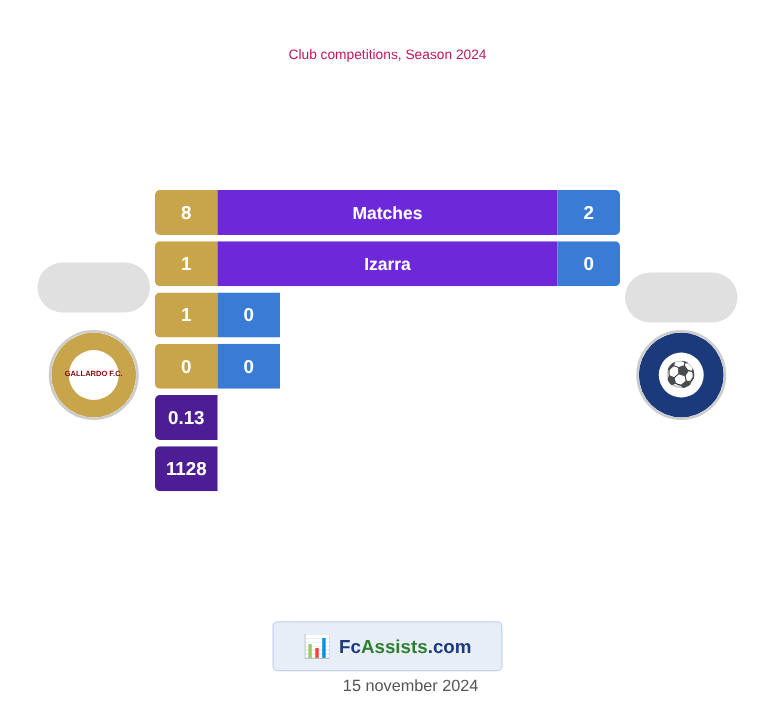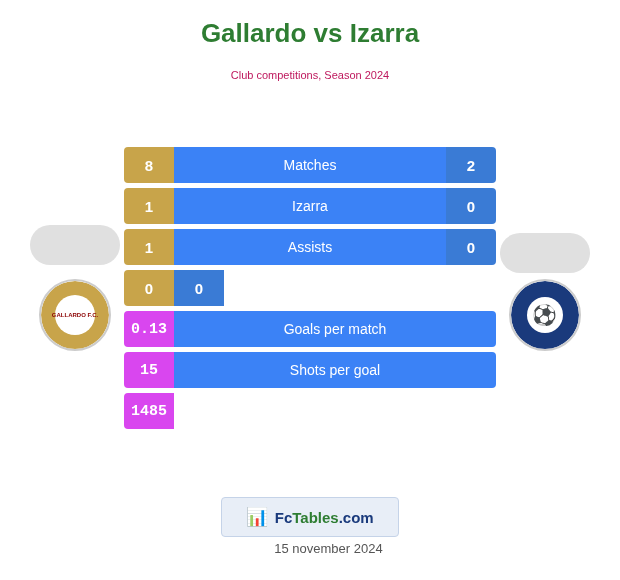--- a/index.html
+++ b/index.html
@@ -158,24 +158,24 @@
       font-size: 15px;
       width: 50px;
       min-width: 50px;
       height: 100%;
       display: flex;
       align-items: center;
       justify-content: center;
     }
 
     .stat-label {
-      background: #3b82f6;
+      background: #6d28d9;
       color: #fff;
       font-size: 14px;
-      font-weight: 400;
+      font-weight: 700;
       flex: 1;
       height: 100%;
       display: flex;
       align-items: center;
       justify-content: center;
       text-align: right;
     }
 
     .stat-right-val {
       background: #3a7bd5;
@@ -189,22 +189,21 @@
       align-items: center;
       justify-content: center;
     }
 
     
     .stat-row.full .stat-label {
       flex: 1;
     }
 
     .stat-row.full .stat-left-val {
-      background: #d946ef;
-      font-family: Liberation Mono, monospace;
+      background: #4c1d95;
     }
 
     .sponsor-box {
       background: #e8eef7;
       border: 1px solid #c5d3e8;
       border-radius: 4px;
       padding: 8px 24px;
       display: flex;
       align-items: center;
       gap: 6px;
@@ -254,21 +253,20 @@
       height: 40px;
       background: #e0e0e0;
       border-radius: 20px;
       margin-top: 8px;
     }
   </style>
 </head>
 <body>
 
 <div class="header">
-  <div class="title">Gallardo vs Izarra</div>
   <div class="subtitle">Club competitions, Season 2024</div>
 </div>
 
 <div class="main-content">
 
   <div class="logo-left">
     <div class="silhouette-left"></div>
     <div class="club-badge">
       <div class="badge-left-inner">
         <div class="badge-left-text">GALLARDO F.C.</div>
@@ -282,52 +280,46 @@
         <div class="stat-label">Matches</div>
         <div class="stat-right-val">2</div>
       </div>
       <div class="stat-row">
         <div class="stat-left-val">1</div>
         <div class="stat-label">Izarra</div>
         <div class="stat-right-val">0</div>
       </div>
       <div class="stat-row">
         <div class="stat-left-val">1</div>
-        <div class="stat-label">Assists</div>
         <div class="stat-right-val">0</div>
       </div>
       <div class="stat-row">
         <div class="stat-left-val">0</div>
         <div class="stat-right-val">0</div>
       </div>
       <div class="stat-row full">
         <div class="stat-left-val">0.13</div>
-        <div class="stat-label">Goals per match</div>
       </div>
       <div class="stat-row full">
-        <div class="stat-left-val">15</div>
-        <div class="stat-label">Shots per goal</div>
-      </div>
-      <div class="stat-row full">
-        <div class="stat-left-val">1485</div>
+        <div class="stat-left-val">1128</div>
       </div>
     </div>
 
   <div class="logo-right">
     <div class="silhouette-right"></div>
     <div class="club-badge">
       <div class="badge-right-inner">
         <div class="badge-right-center">
           <span class="soccer-ball">⚽</span>
         </div>
       </div>
     </div>
   </div>
 
 </div>
 
 <div class="bottom-section">
   <div class="sponsor-box">
     <span class="sponsor-icon">📊</span>
-    <span class="sponsor-text">Fc<span>Tables</span>.com</span>
+    <span class="sponsor-text">Fc<span>Assists</span>.com</span>
   </div>
   <div class="footer-date">15 november 2024</div>
 </div>
 
 </body></html>

